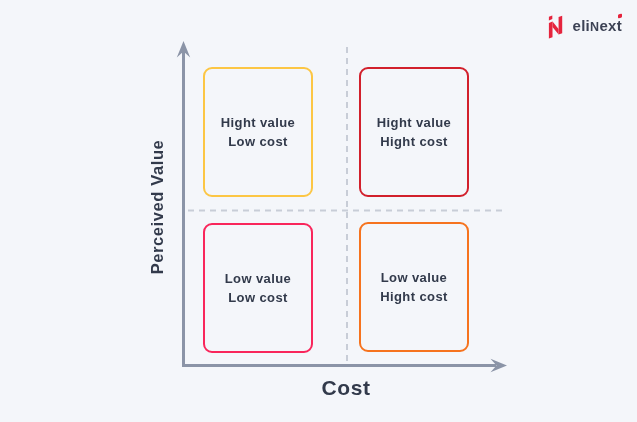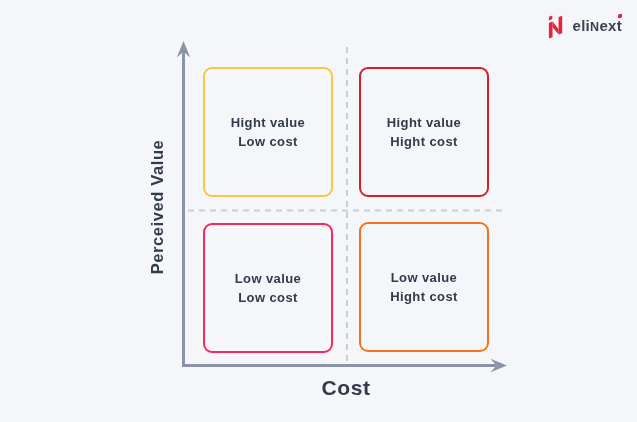--- a/index.html
+++ b/index.html
@@ -6,21 +6,21 @@
   body{font-family:"Liberation Sans","DejaVu Sans",sans-serif;}
   .stage{
     position:relative;
     width:637px;height:422px;
     background:var(--background,#f4f6fa);
     overflow:hidden;
   }
   .axes{position:absolute;left:0;top:0;}
   .quad{
     position:absolute;
-    width:130px;height:130px;
+    width:110px;height:130px;
     box-sizing:border-box;
     border:2.5px solid #999;
     border-radius:9px;
     display:flex;flex-direction:column;
     align-items:center;justify-content:center;
     gap:5px;
     text-align:center;
   }
   .quad .qline{
     color:var(--text,#323a4b);

